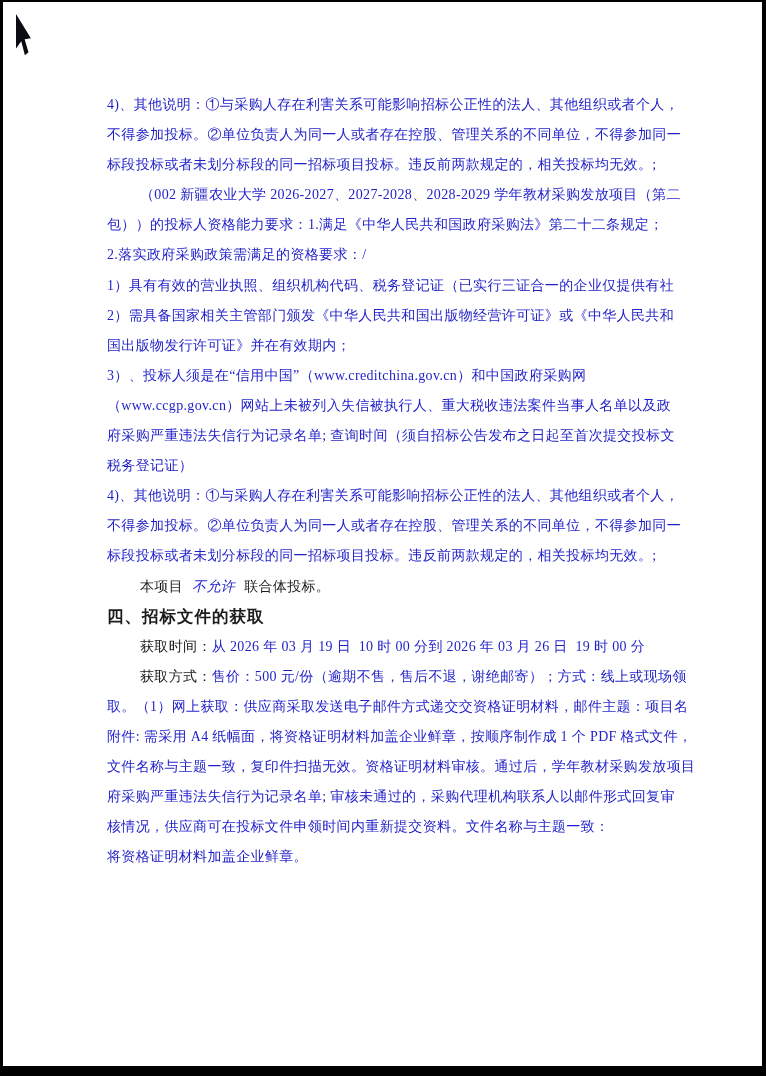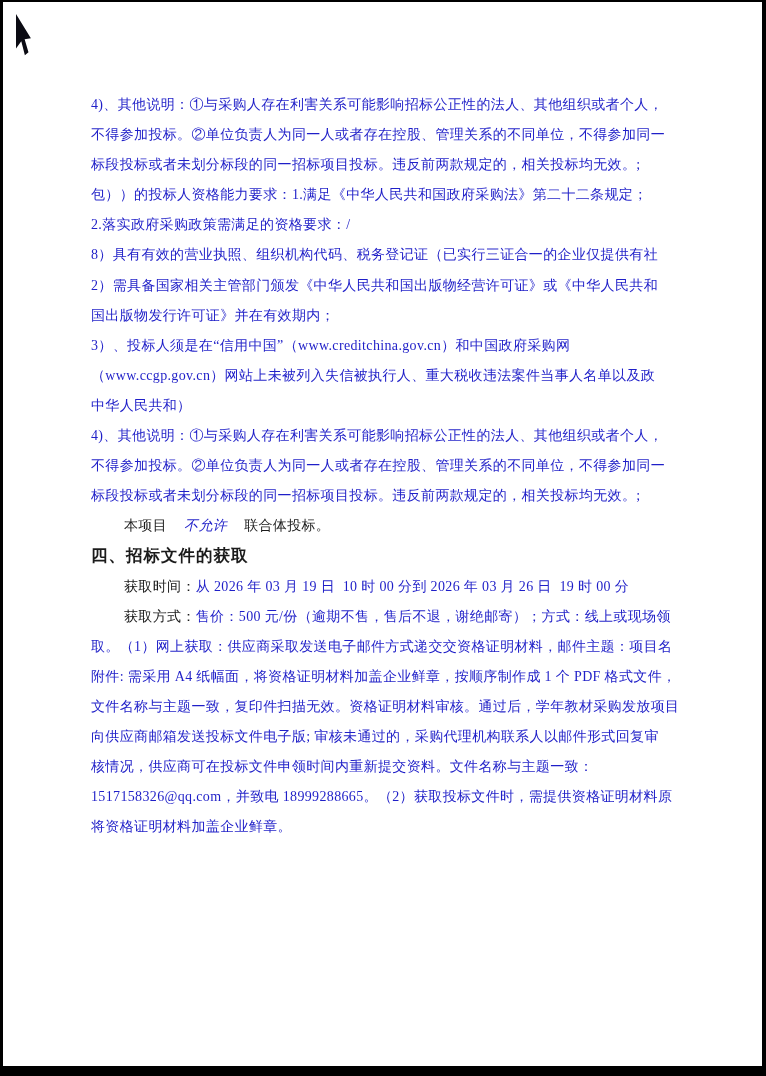--- a/index.html
+++ b/index.html
@@ -25,61 +25,62 @@
   }
   .cursor{
     position:absolute;
     left:13px;top:12px;
     width:24px;height:42px;
     background:#0b0b13;
     clip-path:polygon(0% 0%, 0% 82%, 22% 65%, 37% 98%, 52% 91%, 36% 60%, 62% 58%);
   }
   .content{
     position:absolute;
-    left:88px;top:88px;
+    left:104px;top:88px;
     width:590px;
   }
   .line{
     height:30.1px;
     line-height:30.1px;
     white-space:pre;
     font-size:14px;
     letter-spacing:0.35px;
   }
   .line.indent{padding-left:33px;}
   .seg-blue{color:var(--blue);}
   .seg-black{color:var(--black);text-align:right;}
-  .seg-blue-italic{color:var(--blue);font-style:italic;margin:0 17px;}
+  .seg-blue-italic{color:var(--blue);font-style:italic;margin:0 9px;}
   .seg-heading{color:var(--black);font-weight:bold;font-size:16.5px;letter-spacing:1px;}
 </style>
 </head>
 <body>
 
 <div class="page">
   <div class="cursor"></div>
   <div class="content">
       <div class="line"><span class="seg-blue">4)、其他说明：①与采购人存在利害关系可能影响招标公正性的法人、其他组织或者个人，</span></div>
       <div class="line"><span class="seg-blue">不得参加投标。②单位负责人为同一人或者存在控股、管理关系的不同单位，不得参加同一</span></div>
       <div class="line"><span class="seg-blue">标段投标或者未划分标段的同一招标项目投标。违反前两款规定的，相关投标均无效。;</span></div>
+      <div class="line indent"><span class="seg-blue">（002 新疆农业大学 2026-2027、2027-2028、2028-2029 学年教材采购发放项目（第二</span></div>
       <div class="line"><span class="seg-blue">包））的投标人资格能力要求：1.满足《中华人民共和国政府采购法》第二十二条规定；</span></div>
       <div class="line"><span class="seg-blue">2.落实政府采购政策需满足的资格要求：/</span></div>
-      <div class="line"><span class="seg-blue">8）具有有效的营业执照、组织机构代码、税务登记证（已实行三证合一的企业仅提供有社</span></div>
+      <div class="line"><span class="seg-blue">1）具有有效的营业执照、组织机构代码、税务登记证（已实行三证合一的企业仅提供有社</span></div>
       <div class="line"><span class="seg-blue">2）需具备国家相关主管部门颁发《中华人民共和国出版物经营许可证》或《中华人民共和</span></div>
       <div class="line"><span class="seg-blue">国出版物发行许可证》并在有效期内；</span></div>
       <div class="line"><span class="seg-blue">3）、投标人须是在“信用中国”（www.creditchina.gov.cn）和中国政府采购网</span></div>
       <div class="line"><span class="seg-blue">（www.ccgp.gov.cn）网站上未被列入失信被执行人、重大税收违法案件当事人名单以及政</span></div>
-      <div class="line"><span class="seg-blue">中华人民共和）</span></div>
+      <div class="line"><span class="seg-blue">府采购严重违法失信行为记录名单; 查询时间（须自招标公告发布之日起至首次提交投标文</span></div>
+      <div class="line"><span class="seg-blue">税务登记证）</span></div>
       <div class="line"><span class="seg-blue">4)、其他说明：①与采购人存在利害关系可能影响招标公正性的法人、其他组织或者个人，</span></div>
       <div class="line"><span class="seg-blue">不得参加投标。②单位负责人为同一人或者存在控股、管理关系的不同单位，不得参加同一</span></div>
       <div class="line"><span class="seg-blue">标段投标或者未划分标段的同一招标项目投标。违反前两款规定的，相关投标均无效。;</span></div>
       <div class="line indent"><span class="seg-black">本项目</span><span class="seg-blue-italic">不允许</span><span class="seg-black">联合体投标。</span></div>
       <div class="line"><span class="seg-heading">四、招标文件的获取</span></div>
       <div class="line indent"><span class="seg-black">获取时间：</span><span class="seg-blue">从 2026 年 03 月 19 日  10 时 00 分到 2026 年 03 月 26 日  19 时 00 分</span></div>
       <div class="line indent"><span class="seg-black">获取方式：</span><span class="seg-blue">售价：500 元/份（逾期不售，售后不退，谢绝邮寄）；方式：线上或现场领</span></div>
       <div class="line"><span class="seg-blue">取。（1）网上获取：供应商采取发送电子邮件方式递交交资格证明材料，邮件主题：项目名</span></div>
       <div class="line"><span class="seg-blue">附件: 需采用 A4 纸幅面，将资格证明材料加盖企业鲜章，按顺序制作成 1 个 PDF 格式文件，</span></div>
       <div class="line"><span class="seg-blue">文件名称与主题一致，复印件扫描无效。资格证明材料审核。通过后，学年教材采购发放项目</span></div>
-      <div class="line"><span class="seg-blue">向供应商邮箱发送投标文件电子版; 审核未通过的，采购代理机构联系人以邮件形式回复审</span></div>
+      <div class="line"><span class="seg-blue">府采购严重违法失信行为记录名单; 审核未通过的，采购代理机构联系人以邮件形式回复审</span></div>
       <div class="line"><span class="seg-blue">核情况，供应商可在投标文件申领时间内重新提交资料。文件名称与主题一致：</span></div>
-      <div class="line"><span class="seg-blue">1517158326@qq.com，并致电 18999288665。（2）获取投标文件时，需提供资格证明材料原</span></div>
       <div class="line"><span class="seg-blue">将资格证明材料加盖企业鲜章。</span></div>
     </div>
 </div>
 
 </body></html>

